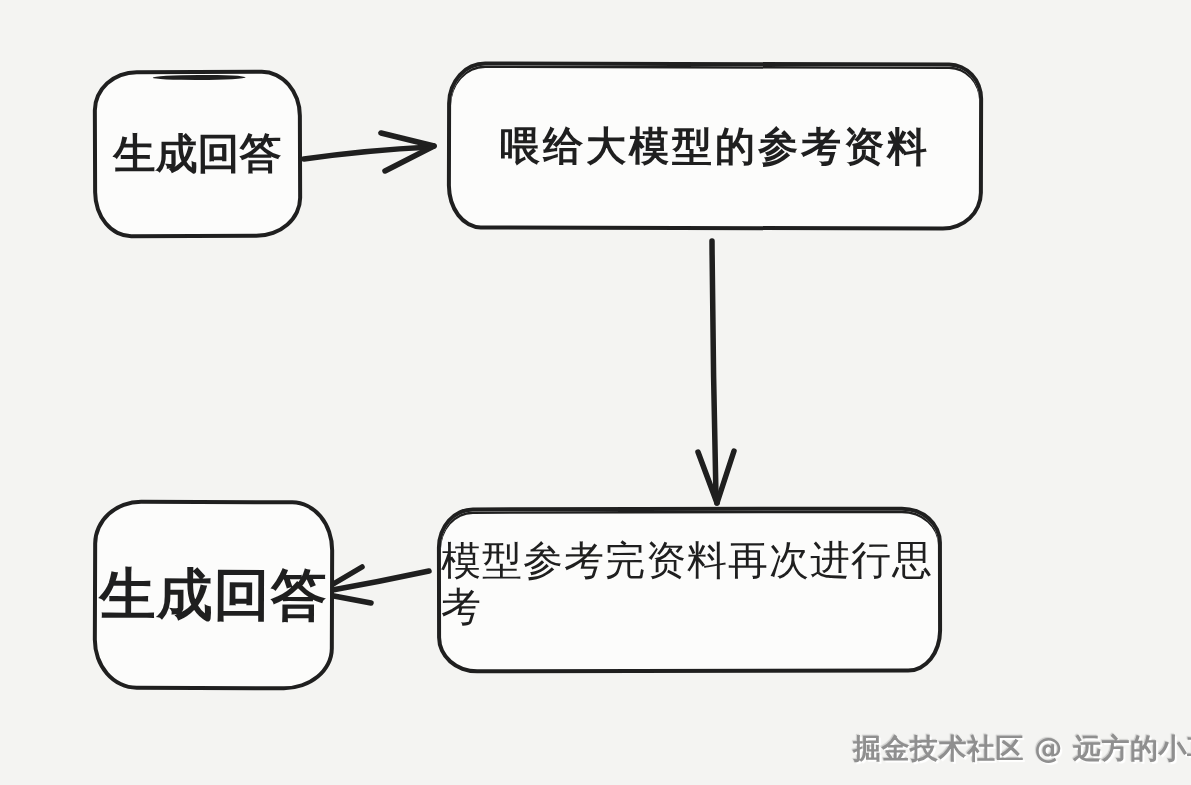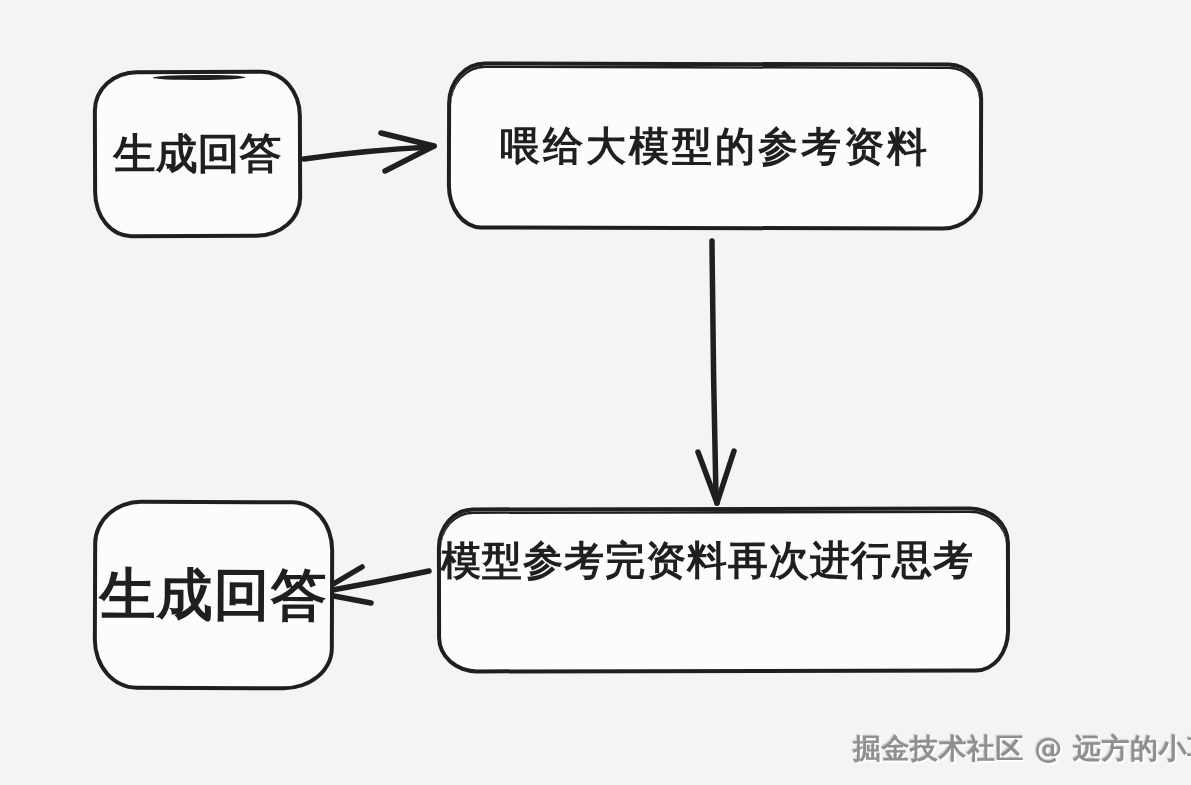--- a/index.html
+++ b/index.html
@@ -65,24 +65,24 @@
     border-radius: 38px 34px 40px 34px / 42px 36px 38px 44px;
     font-size: 40px;
     font-weight: 700;
     letter-spacing: 3px;
     box-shadow: inset 0 2.5px 0 0 #1f1f1f;
     transform: rotate(0.15deg);
   }
   
   .node-model-rethink {
     left: 437px; top: 507px;
-    width: 573px; height: 166px;
+    width: 505px; height: 166px;
     border-radius: 36px 40px 34px 40px / 40px 36px 42px 36px;
     font-size: 40px;
-    font-weight: 700;
+    font-weight: 400;
     letter-spacing: 1px;
     align-items: flex-start;
     justify-content: flex-start;
     text-align: left;
     padding-top: 26px;
     box-shadow: inset 0 2.5px 0 0 #1f1f1f;
     transform: rotate(-0.1deg);
   }
   
   .node-generate-answer {

